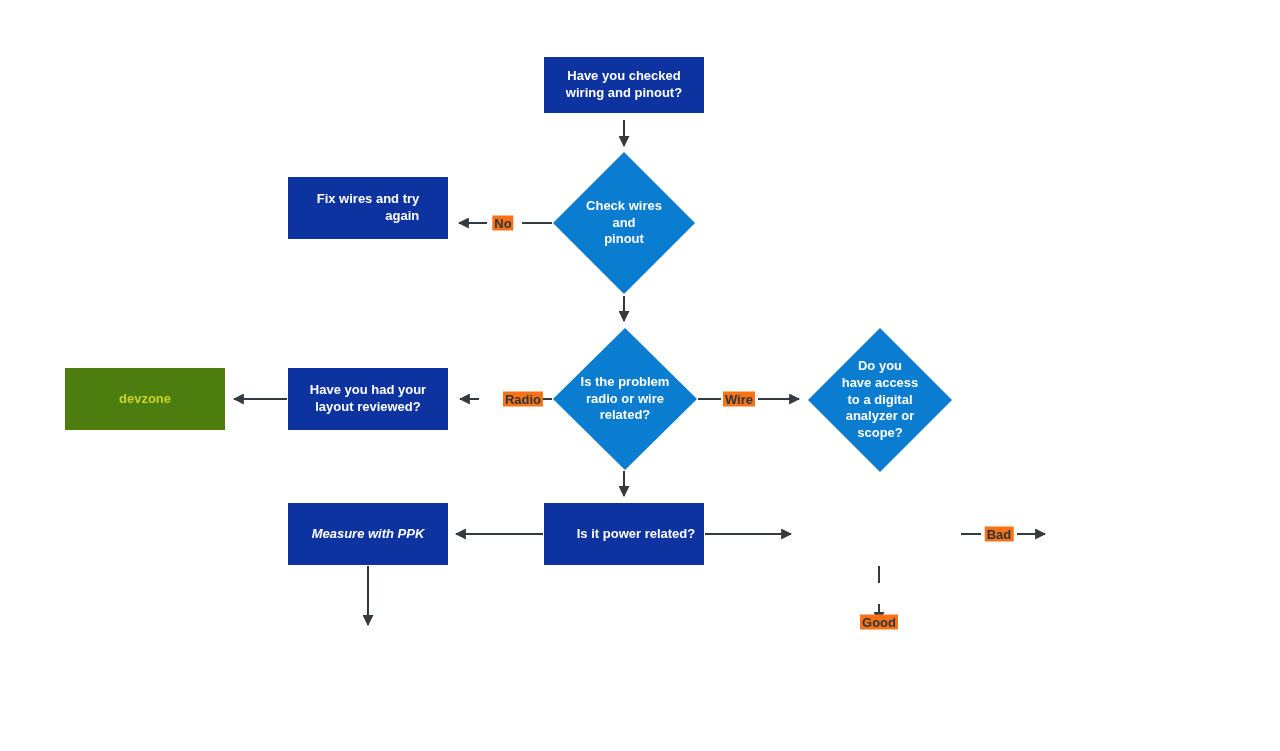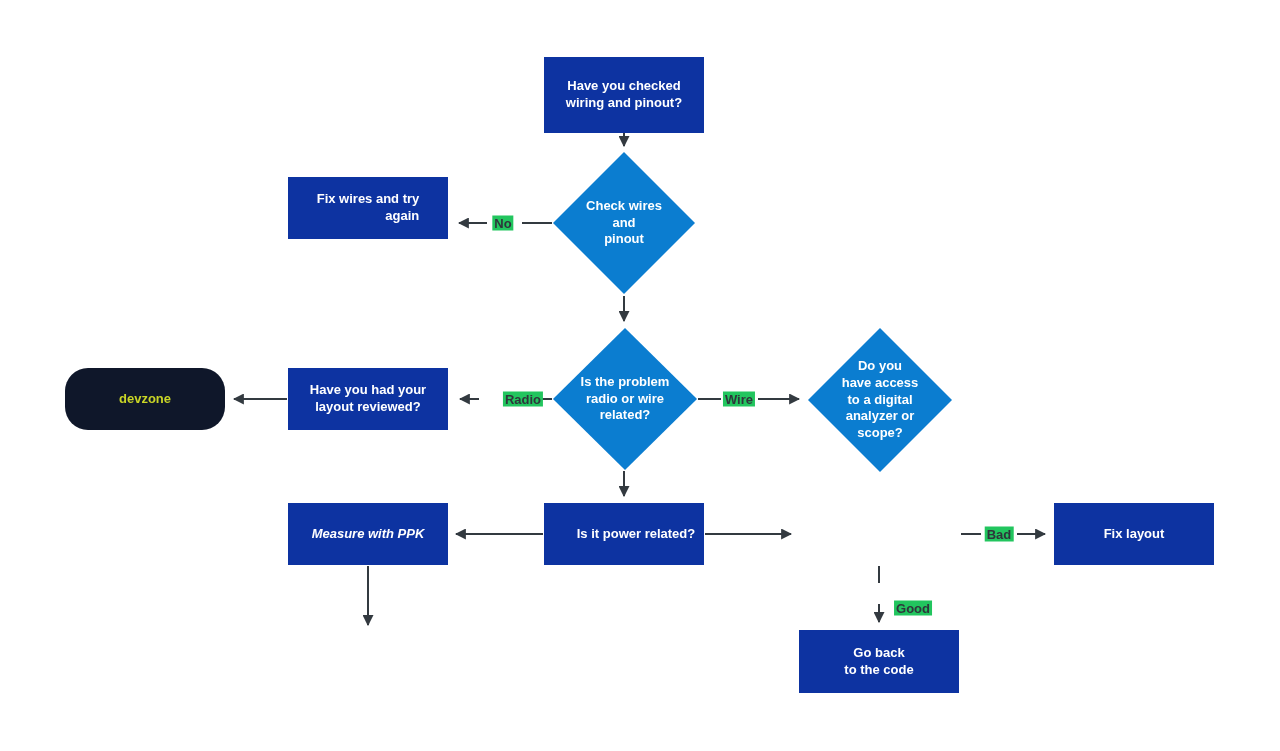--- a/index.html
+++ b/index.html
@@ -33,52 +33,52 @@
     line-height: 1.3;
     box-sizing: border-box;
   }
   .rect    { background: #0d33a1; padding: 4px 8px; }
   .diamond {
     background: #0b7dd0;
     clip-path: polygon(50% 0%, 100% 50%, 50% 100%, 0% 50%);
     padding: 0 22px;
     justify-content: center;
   }
-  .devzone { background: #0f172a; color: #c9d526; cursor: pointer; border-radius: 23px; }
+  .devzone { background: #4d7c0f; color: #c9d526; cursor: pointer; }
   .node-label { white-space: pre-line; }
   .edge-label {
     position: absolute;
     transform: translate(-50%, -50%);
     font-size: 13px;
     font-weight: 600;
     color: #2e353b;
-    background: #22c55e;
+    background: #f97316;
     padding: 0 2px;
   }
   
-  #n-wiring     { left: 544px;  top: 57px;  width: 160px; height: 76px; }
+  #n-wiring     { left: 544px;  top: 57px;  width: 160px; height: 56px; }
   #n-fixwires   { left: 288px;  top: 177px; width: 160px; height: 62px; text-align: right; }
   #n-layoutrev  { left: 288px;  top: 368px; width: 160px; height: 62px; }
   #n-devzone    { left: 65px;   top: 368px; width: 160px; height: 62px; }
   #n-ppk        { left: 288px;  top: 503px; width: 160px; height: 62px; font-style: italic; }
   #n-power      { left: 544px;  top: 503px; width: 160px; height: 62px; padding-left: 32px; }
   #n-verify     { left: 798px;  top: 503px; width: 162px; height: 62px; }
   #n-fixlayout  { left: 1054px; top: 503px; width: 160px; height: 62px; }
   #n-sleep      { left: 288px;  top: 632px; width: 160px; height: 58px; }
   #n-goback     { left: 799px;  top: 630px; width: 160px; height: 63px; }
   
   #n-checkwires { left: 553px;  top: 152px; width: 142px; height: 142px; }
   #n-radiowire  { left: 553px;  top: 328px; width: 144px; height: 142px; }
   #n-analyzer   { left: 808px;  top: 328px; width: 144px; height: 144px; }
   
   #el-no    { left: 503px; top: 223px; }
   #el-radio { left: 500px; top: 399px; margin-left: 23px; }
   #el-wire  { left: 739px; top: 399px; }
   #el-bad   { left: 999px; top: 534px; }
-  #el-good  { left: 879px; top: 608px; margin-left: 34px; }
+  #el-good  { left: 879px; top: 622px; }
 </style>
 </head>
 <body>
 
 <div id="canvas">
 
   <svg id="wires" viewBox="0 0 1280 751" xmlns="http://www.w3.org/2000/svg">
     <defs>
       <marker id="arw" viewBox="0 0 10 10" refX="9" refY="5" markerWidth="5.5" markerHeight="5.5" orient="auto">
         <path d="M0,0 L10,5 L0,10 z" fill="#333a40"></path>
@@ -119,27 +119,20 @@
   </div>
   <div id="n-devzone" class="node devzone">
     <span class="node-label">devzone</span>
   </div>
   <div id="n-ppk" class="node rect">
     <span class="node-label">Measure with PPK</span>
   </div>
   <div id="n-power" class="node rect">
     <span class="node-label">Is it power related?</span>
   </div>
-  <div id="n-fixlayout" class="node rect">
-    <span class="node-label">Fix layout</span>
-  </div>
-  <div id="n-goback" class="node rect">
-    <span class="node-label">Go back
-to the code</span>
-  </div>
 
   <div id="n-checkwires" class="node diamond">
     <span class="node-label">Check wires and
 pinout</span>
   </div>
   <div id="n-radiowire" class="node diamond">
     <span class="node-label">Is the problem
 radio or wire
 related?</span>
   </div>

